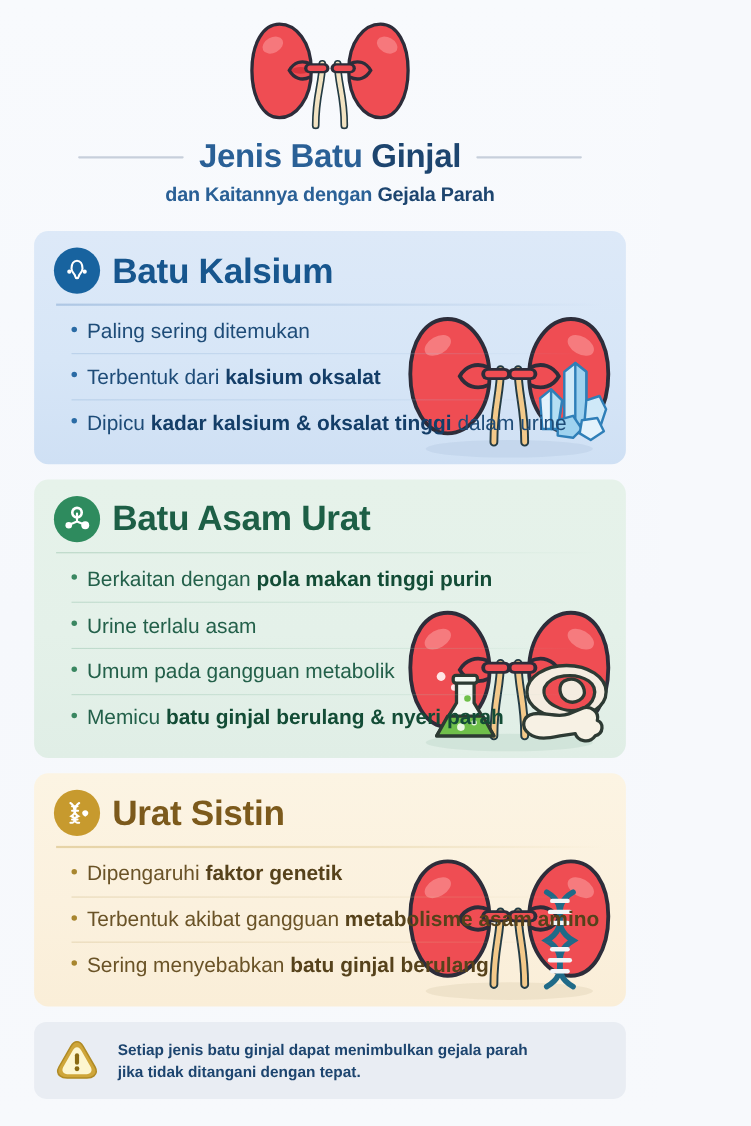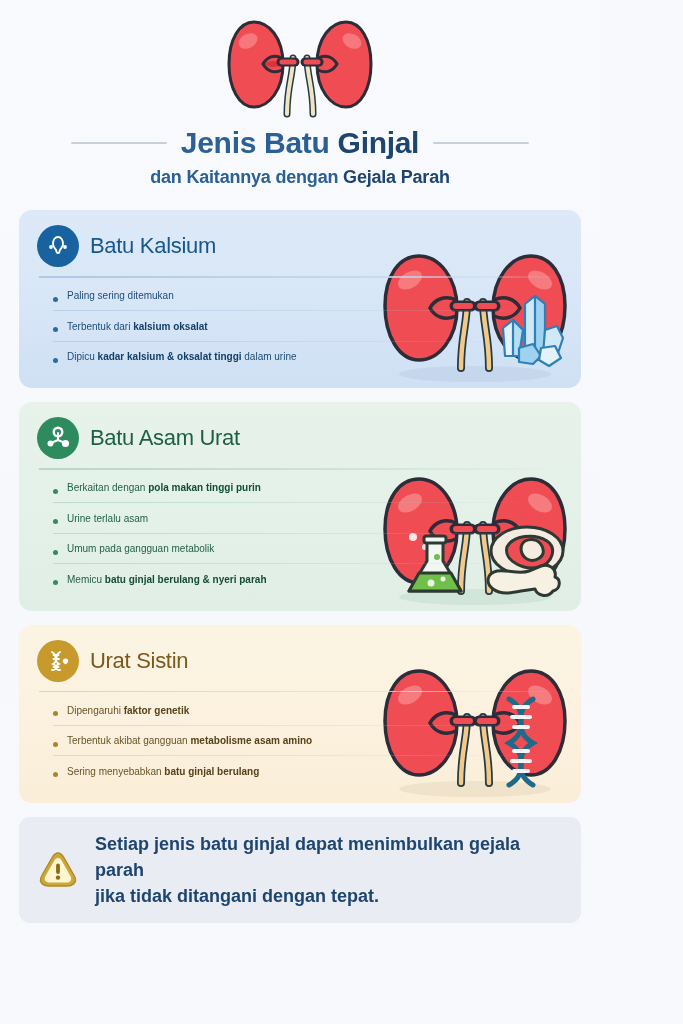--- a/index.html
+++ b/index.html
@@ -14,21 +14,21 @@
     font-family: "Liberation Sans", "DejaVu Sans", sans-serif;
     background: #f7f9fc;
     position: relative;
   }
 
   .page {
     width: 600px;
     height: 1024px;
     position: relative;
     background: linear-gradient(180deg,#f8fafd 0%,#f6f8fc 55%,#f7f9fc 100%);
-    padding: 0 19px;
+    padding: 0 31px;
   }
 
   
   .header {
     padding-top: 14px;
     text-align: center;
   }
   .kidney-hero {
     width: 150px;
     height: 104px;
@@ -94,22 +94,22 @@
     flex: none;
     display: flex;
     align-items: center;
     justify-content: center;
   }
   .badge-blue  { background: #18639f; }
   .badge-green { background: #2e8b5e; }
   .badge-gold  { background: #c79a2e; }
 
   .card-title {
-    font-size: 22px;
-    font-weight: 400;
+    font-size: 32px;
+    font-weight: 700;
     letter-spacing: -0.3px;
     line-height: 1.1;
   }
   .title-blue  { color: #17568e; }
   .title-green { color: #1d5f46; }
   .title-gold  { color: #7c5a1c; }
 
   .head-rule {
     height: 1.5px;
     margin: 9px 2px 4px 2px;
@@ -122,21 +122,21 @@
 
   .bullets {
     list-style: none;
     position: relative;
     z-index: 3;
     padding-left: 16px;
     margin-top: 2px;
   }
   .bullets li {
     position: relative;
-    font-size: 10px;
+    font-size: 19px;
     line-height: 1.25;
     padding: 8.5px 0 8.5px 14px;
   }
   .bullets li::before {
     content: "";
     position: absolute;
     left: 0;
     top: 15px;
     width: 5px; height: 5px;
     border-radius: 50%;
@@ -182,21 +182,21 @@
     margin-top: 4px;
     background: #e9edf3;
     border-radius: 11px;
     padding: 14px 18px;
     display: flex;
     align-items: center;
     gap: 16px;
   }
   .note-icon { width: 42px; height: 42px; flex: none; }
   .note-text {
-    font-size: 18px;
+    font-size: 14px;
     line-height: 1.45;
     color: #1d456f;
     font-weight: 700;
   }
 </style>
 </head>
 <body>
 
 <div class="page">
 

